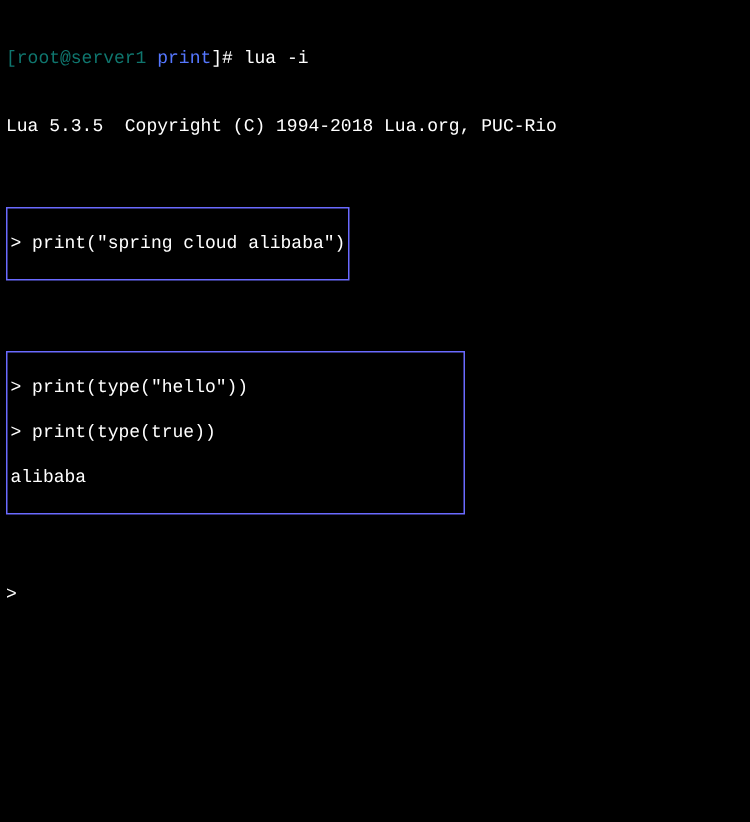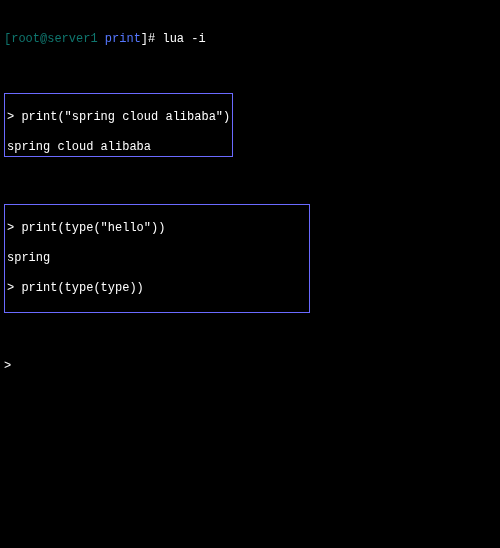--- a/index.html
+++ b/index.html
@@ -30,29 +30,30 @@
     margin: 1px 0;
     width: fit-content;
   }
   .line { display:block; }
 </style>
 </head>
 <body>
 
 <div class="terminal">
   <span class="line"><span class="prompt-host">[root@server1 </span><span class="prompt-path">print</span><span class="prompt-sym">]# </span><span class="cmd">lua -i</span></span>
+  <span class="out">Lua 5.3.5  Copyright (C) 1994-2018 Lua.org, PUC-Rio</span>
 
   <span class="box">
 <span class="line">&gt; print("spring cloud alibaba")</span>
-<span class="line">spring cloud alibaba</span></span>
+</span>
 
   <span class="box" style="min-width:300px">
 <span class="line">&gt; print(type("hello"))</span>
-<span class="line">spring</span>
-<span class="line">&gt; print(type(type))</span>
+<span class="line">&gt; print(type(true))</span>
+<span class="line">alibaba</span>
 </span>
 
   <span class="out">&gt;</span>
 
   
 
   
 
   
 

